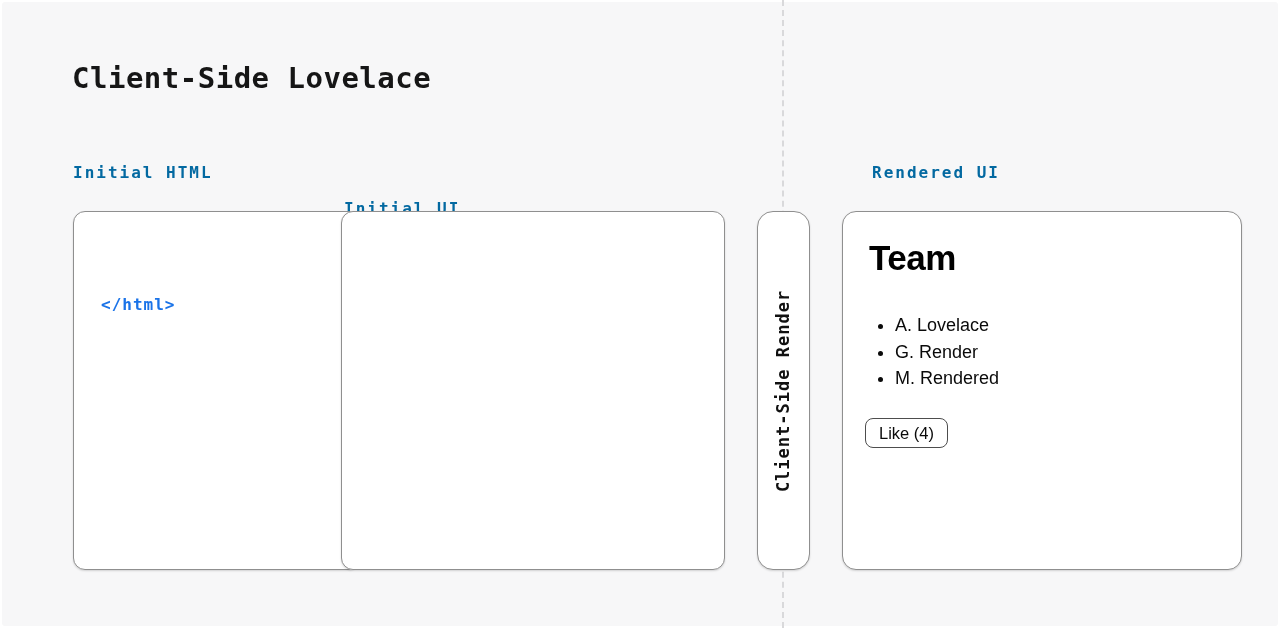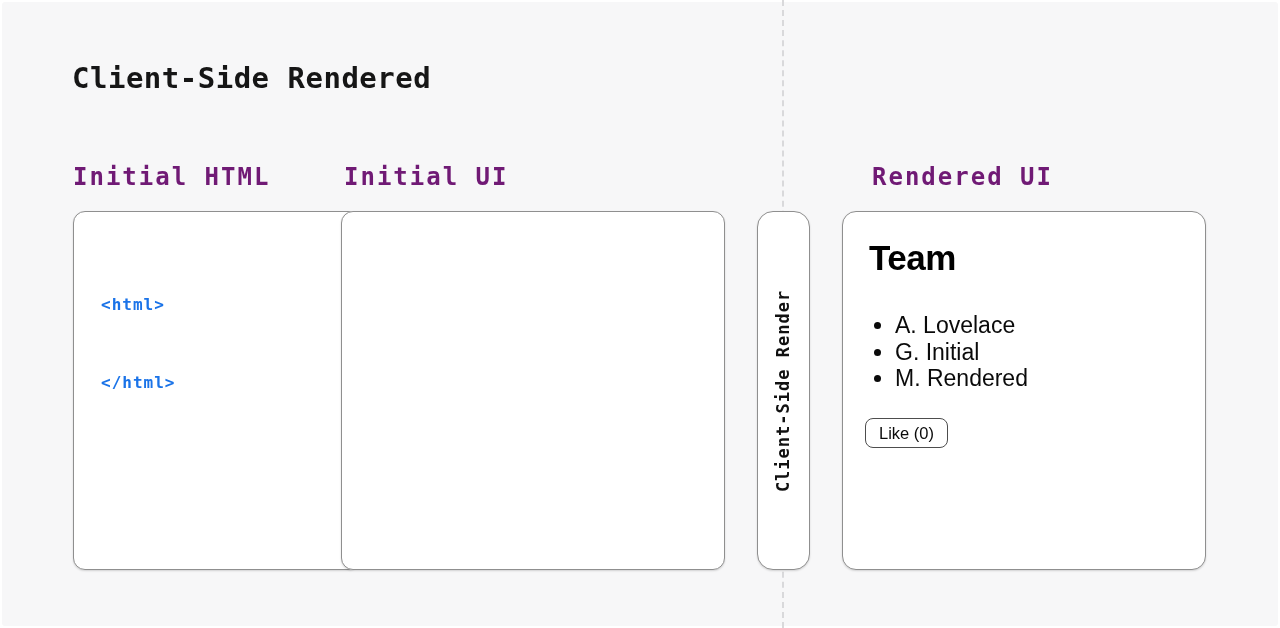--- a/index.html
+++ b/index.html
@@ -17,35 +17,35 @@
     position: absolute; left: 782px; top: 0; height: 628px; width: 0;
     border-left: 2px dashed #d9d9db; z-index: 1;
   }
   .page-title {
     position: absolute; left: 72px; top: 61px;
     font-size: 29px; font-weight: 700; letter-spacing: 0.5px; color: #161616;
     z-index: 2; white-space: nowrap;
   }
   .col-label {
     position: absolute; top: 163px;
-    font-size: 24px; font-weight: 700; letter-spacing: 2px; color: #701a75;
+    font-size: 16px; font-weight: 700; letter-spacing: 2px; color: #0369a1;
     z-index: 2; white-space: nowrap;
   }
   .label-initial-html { left: 73px; }
-  .label-initial-ui   { left: 344px; }
+  .label-initial-ui   { left: 344px; margin-top: 36px; }
   .label-rendered-ui  { left: 872px; }
 
   .card {
     position: absolute; top: 211px; height: 359px;
     background: #ffffff; border: 1px solid #8f8f8f;
     box-shadow: 0 1px 2px rgba(0,0,0,0.15);
   }
   .card-initial-html { left: 73px;  width: 287px; border-radius: 12px; z-index: 2; }
   .card-initial-ui   { left: 341px; width: 384px; border-radius: 12px; z-index: 3; }
-  .card-rendered-ui  { left: 842px; width: 364px; border-radius: 14px; z-index: 2; }
+  .card-rendered-ui  { left: 842px; width: 400px; border-radius: 14px; z-index: 2; }
 
   .code-block {
     position: absolute; left: 27px; top: 28px;
     font-family: "DejaVu Sans Mono", "Liberation Mono", monospace;
     font-size: 16px; font-weight: 700; letter-spacing: 1px;
     line-height: 26px; color: #1a73e8; white-space: pre;
   }
 
   .render-pill {
     position: absolute; left: 757px; top: 211px; width: 53px; height: 359px;
@@ -59,60 +59,59 @@
   }
 
   .team-heading {
     position: absolute; left: 26px; top: 26px;
     font-family: "Liberation Sans", sans-serif;
     font-size: 35px; font-weight: 700; letter-spacing: -0.5px; color: #000000;
   }
   .team-list {
     position: absolute; left: 16px; top: 100px;
     font-family: "Liberation Sans", sans-serif;
-    font-size: 23px; line-height: 26.5px; color: #0a0a0a;
+    font-size: 18px; line-height: 26.5px; color: #0a0a0a;
     list-style: disc; padding-left: 36px;
   }
   .like-button {
     position: absolute; left: 22px; top: 206px;
     font-family: "Liberation Sans", sans-serif;
     font-size: 16.5px; color: #0a0a0a;
     background: #ffffff; border: 1.5px solid #4d4d4d; border-radius: 8px;
     height: 30px; padding: 0 13px; line-height: 27px; cursor: pointer;
   }
 </style>
 </head>
 <body>
 
 <div class="canvas">
   <div class="bg"></div>
 
   <div class="dashed-line"></div>
 
-  <div class="page-title">Client-Side Rendered</div>
+  <div class="page-title">Client-Side Lovelace</div>
 
   <div class="col-label label-initial-html">Initial HTML</div>
   <div class="col-label label-initial-ui">Initial UI</div>
   <div class="col-label label-rendered-ui">Rendered UI</div>
 
   <div class="card card-initial-html">
     <div class="code-block">
-      <div>&lt;html&gt;</div>
       <div>&lt;/html&gt;</div>
     </div>
   </div>
 
   <div class="card card-initial-ui"></div>
 
   <div class="render-pill">
     <span class="render-pill-label">Client-Side Render</span>
   </div>
 
   <div class="card card-rendered-ui">
     <div class="team-heading">Team</div>
     <ul class="team-list">
       <li>A. Lovelace</li>
-      <li>G. Initial</li>
+      <li>G. Render</li>
       <li>M. Rendered</li>
     </ul>
-    <button class="like-button">Like (0)</button>
+    <button class="like-button">Like (4)</button>
   </div>
 </div>
 
 </body></html>

